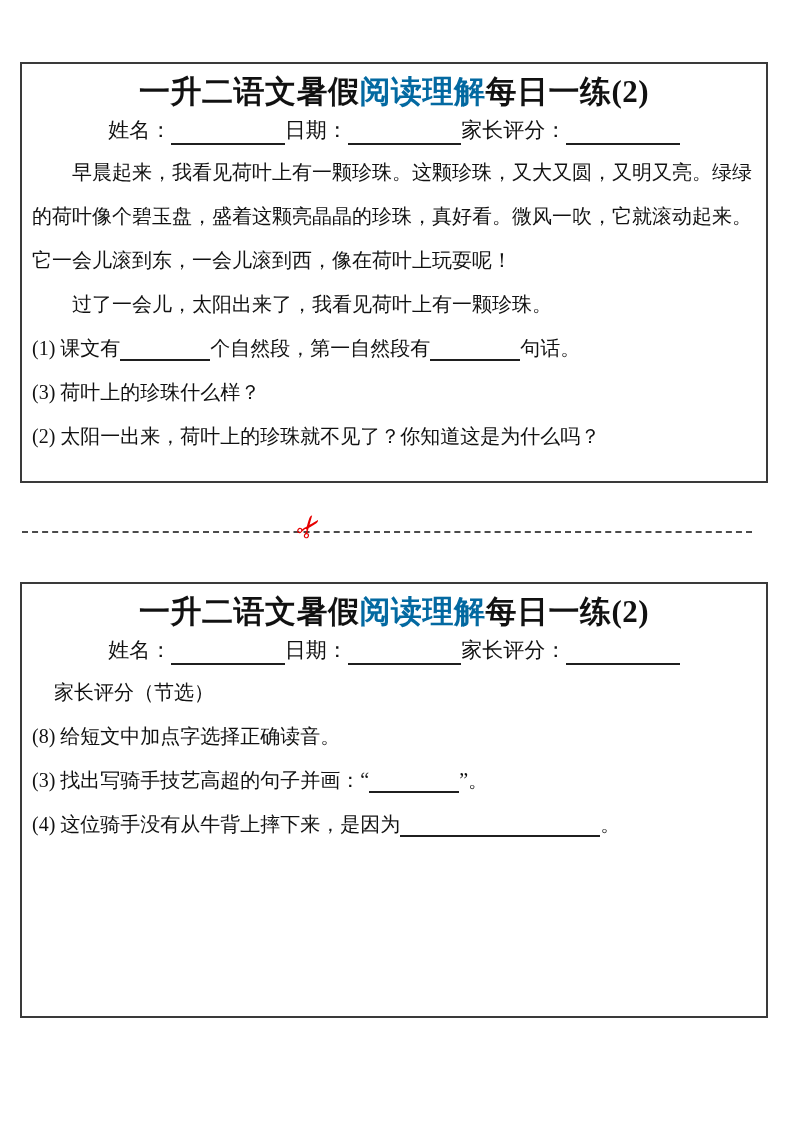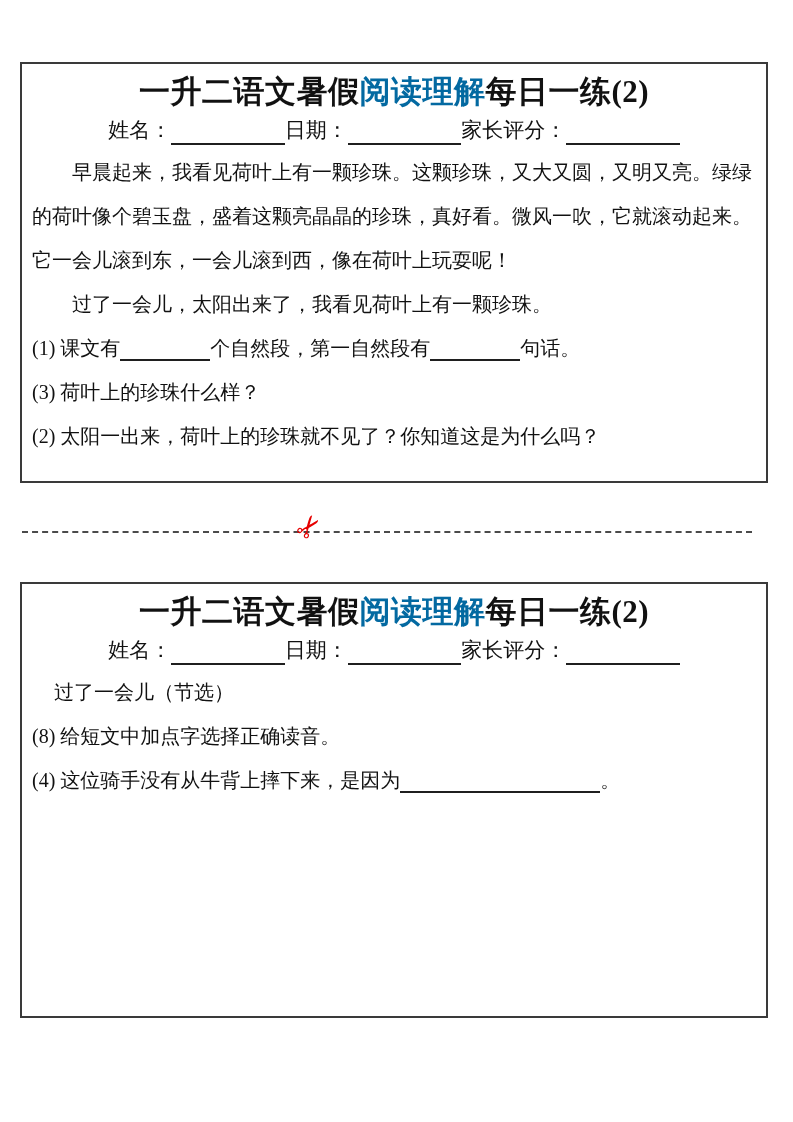--- a/index.html
+++ b/index.html
@@ -60,19 +60,20 @@
 
   <div class="cut-line"></div>
   <div class="scissors">✂</div>
 
   <div class="card card-2">
     <div class="title">
       <span>一升二语文暑假</span><span class="red">阅读理解</span><span>每日一练(2)</span>
     </div>
     <div class="fields">姓名：<span class="blank">_________</span>日期：<span class="blank">_________</span>家长评分：<span class="blank">_________</span></div>
     <div class="body-lines">
-        <div class="line subtitle">过了一会儿（节选）</div>
+        <div class="line subtitle">家长评分（节选）</div>
         <div class="line question">(8) 给短文中加点字选择正确读音。</div>
+        <div class="line question">(3) 找出写骑手技艺高超的句子并画：“<span class="blank">_________</span>”。</div>
         <div class="line question">(4) 这位骑手没有从牛背上摔下来，是因为<span class="blank">____________________</span>。</div>
       </div>
   </div>
 
 </div>
 
 </body></html>

